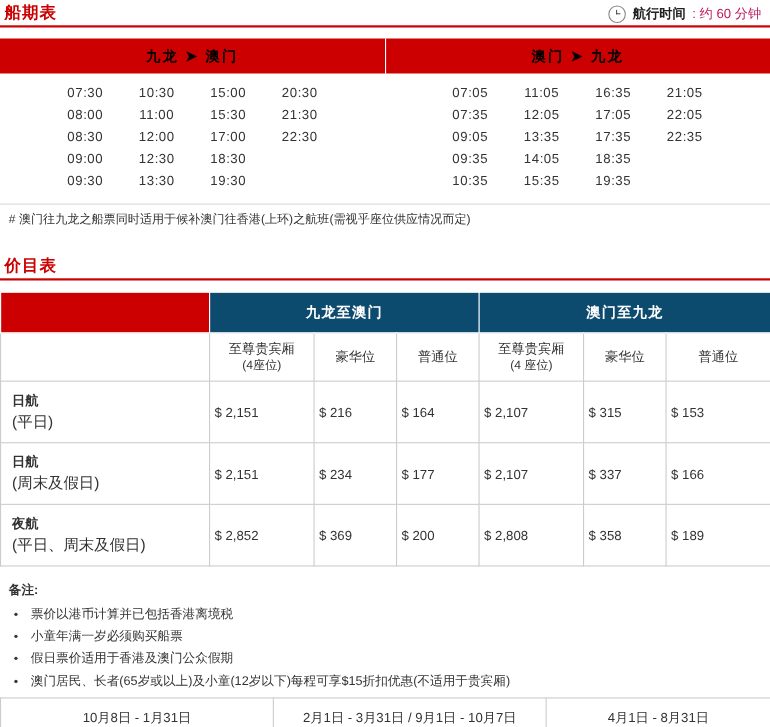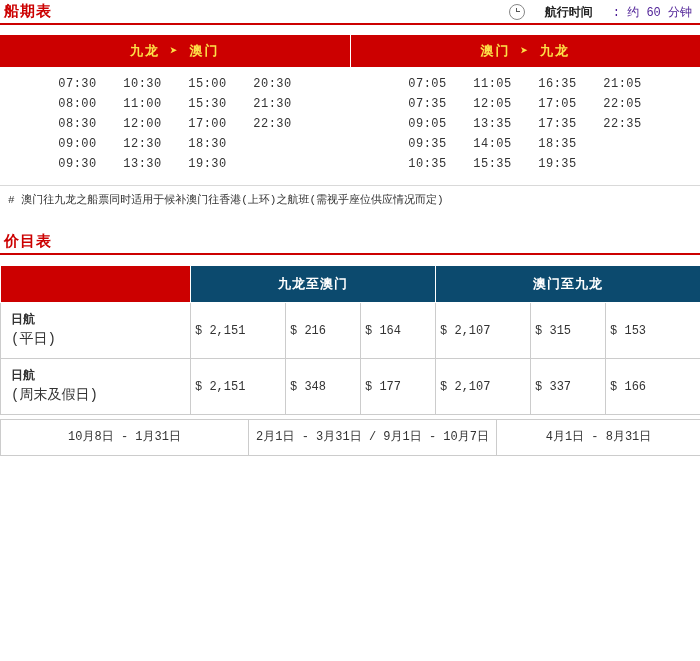--- a/index.html
+++ b/index.html
@@ -12,21 +12,20 @@
     background: #ffffff;
     font-family: "Liberation Sans", sans-serif;
     font-size: 12px;
     color: #333333;
     overflow: hidden;
   }
   .page {
     position: relative;
     width: 700px;
     height: 643px;
-    font-family: Liberation Mono, monospace;
   }
 
   
   .section-head {
     position: relative;
     padding: 0 0 4px 4px;
     font-size: 15px;
     font-weight: bold;
     color: #cc0000;
     letter-spacing: 1px;
@@ -42,22 +41,22 @@
 
   
   .top-row {
     display: flex;
     align-items: flex-start;
     justify-content: space-between;
     padding-top: 2px;
   }
   .duration {
     display: flex;
-    align-items: flex-start;
-    gap: 20px;
+    align-items: flex-end;
+    gap: 6px;
     font-size: 12px;
     color: #333;
     padding-right: 8px;
     padding-top: 2px;
   }
   .duration .clock {
     display: inline-block;
     width: 14px;
     height: 14px;
     border: 1px solid #888;
@@ -81,33 +80,33 @@
     top: 6px;
     width: 4px;
     height: 1px;
     background: #555;
   }
   .duration .d-label {
     font-weight: bold;
     color: #222;
   }
   .duration .d-value {
-    color: #4c1d95;
+    color: #be185d;
   }
 
   
   .schedule {
     width: 700px;
     border-collapse: collapse;
     table-layout: fixed;
     margin-top: 10px;
   }
   .schedule th {
     background: #cc0000;
-    color: #fde047;
+    color: #000000;
     font-size: 13px;
     font-weight: bold;
     letter-spacing: 2px;
     padding: 7px 0;
     border-left: 1px solid #ffffff;
     border-right: 1px solid #ffffff;
   }
   .schedule th:first-child { border-left: none; }
   .schedule th:last-child { border-right: none; }
   .schedule td {
@@ -317,51 +316,87 @@
         <col style="width:95px">
         <col style="width:75px">
         <col style="width:95px">
       </colgroup>
       <tbody>
           <tr>
         <th class="hdr-blank"></th>
         <th class="hdr-red" colspan="3">九龙至澳门</th>
         <th class="hdr-red" colspan="3">澳门至九龙</th>
       </tr>
+      <tr>
+        <th class="sub-hdr">&nbsp;</th>
+        <th class="sub-hdr">
+          <div>至尊贵宾厢</div>
+          <div class="sm">(4座位)</div>
+        </th>
+        <th class="sub-hdr">豪华位</th>
+        <th class="sub-hdr">普通位</th>
+        <th class="sub-hdr">
+          <div>至尊贵宾厢</div>
+          <div class="sm">(4 座位)</div>
+        </th>
+        <th class="sub-hdr">豪华位</th>
+        <th class="sub-hdr">普通位</th>
+      </tr>
 
       <tr>
         <td class="row-label">
           <b>日航</b>
           <div class="sub">(平日)</div>
         </td>
         <td class="price">$ 2,151</td>
         <td class="price">$ 216</td>
         <td class="price">$ 164</td>
         <td class="price">$ 2,107</td>
         <td class="price">$ 315</td>
         <td class="price">$ 153</td>
       </tr>
 
       <tr>
         <td class="row-label">
           <b>日航</b>
           <div class="sub">(周末及假日)</div>
         </td>
         <td class="price">$ 2,151</td>
-        <td class="price">$ 348</td>
+        <td class="price">$ 234</td>
         <td class="price">$ 177</td>
         <td class="price">$ 2,107</td>
         <td class="price">$ 337</td>
         <td class="price">$ 166</td>
       </tr>
 
+      <tr>
+        <td class="row-label">
+          <b>夜航</b>
+          <div class="sub">(平日、周末及假日)</div>
+        </td>
+        <td class="price">$ 2,852</td>
+        <td class="price">$ 369</td>
+        <td class="price">$ 200</td>
+        <td class="price">$ 2,808</td>
+        <td class="price">$ 358</td>
+        <td class="price">$ 189</td>
+      </tr>
     </tbody>
       </table>
   </div>
 
+  <div class="remarks">
+    <div class="title">备注:</div>
+    <ul>
+      <li>票价以港币计算并已包括香港离境税</li>
+      <li>小童年满一岁必须购买船票</li>
+      <li>假日票价适用于香港及澳门公众假期</li>
+      <li>澳门居民、长者(65岁或以上)及小童(12岁以下)每程可享$15折扣优惠(不适用于贵宾厢)</li>
+    </ul>
+  </div>
 
 
   <table class="night">
     <colgroup>
       <col style="width:248px">
       <col style="width:248px">
       <col style="width:204px">
     </colgroup>
     <tbody>
         <tr>

